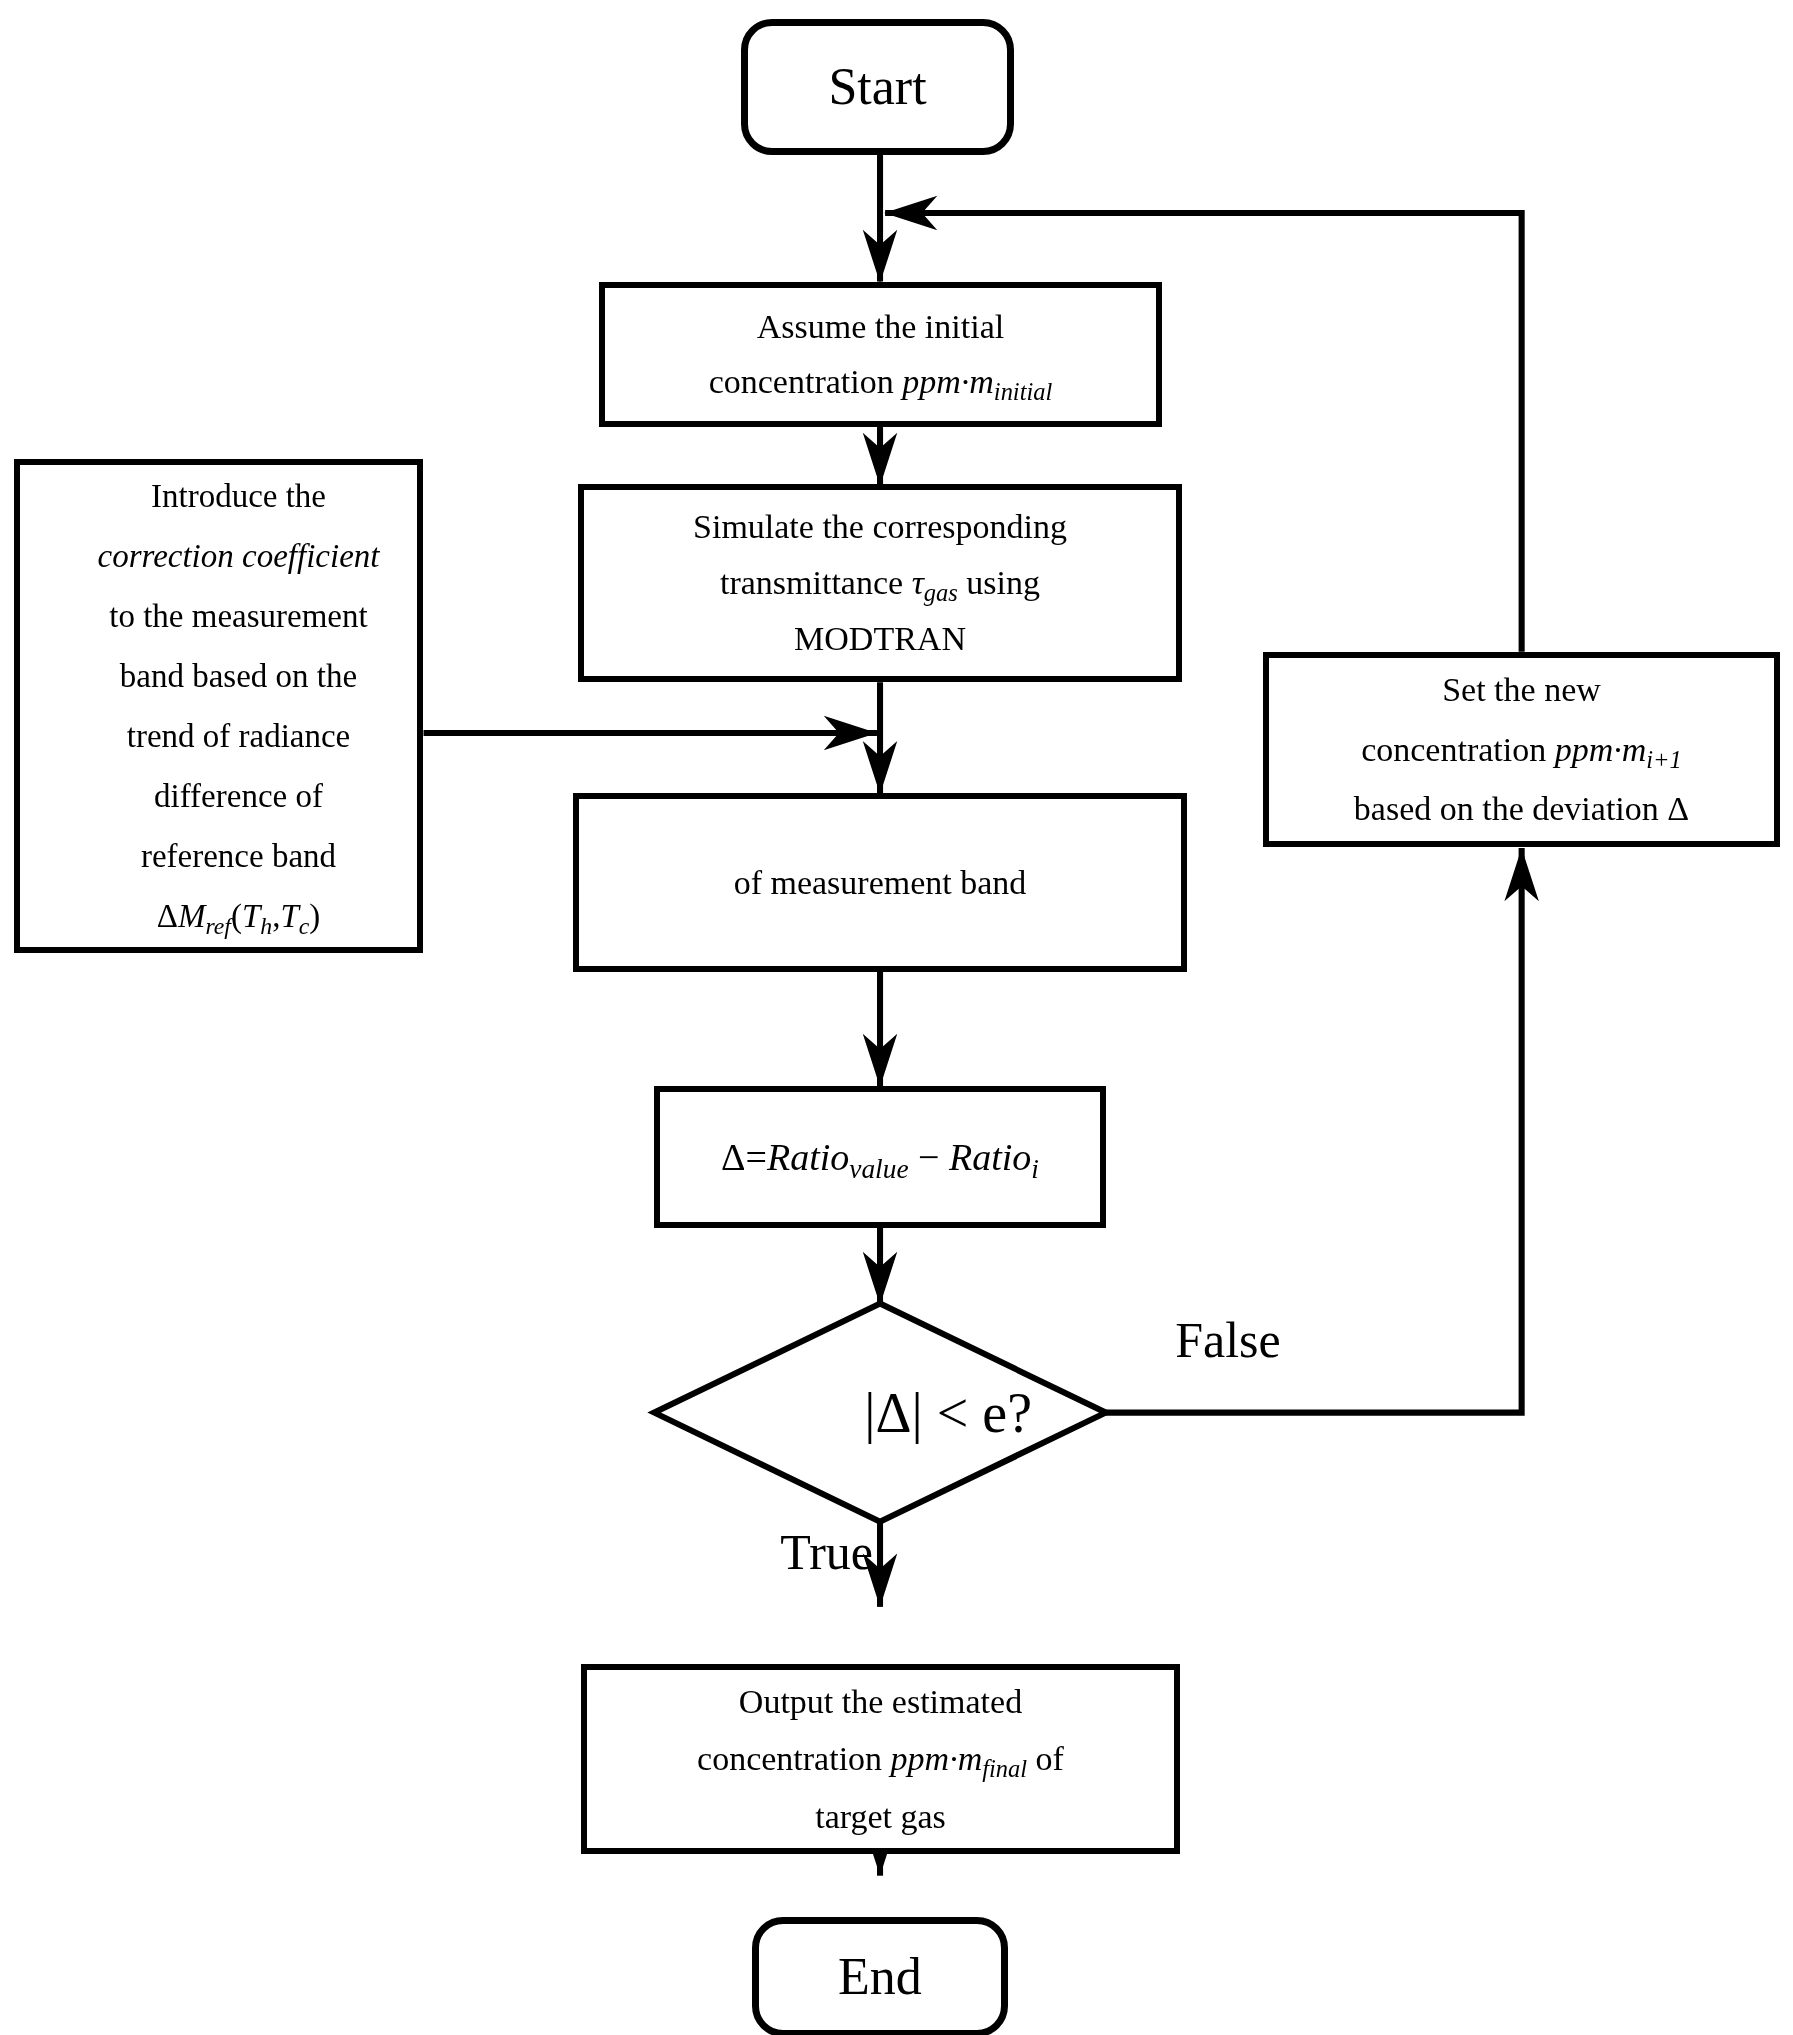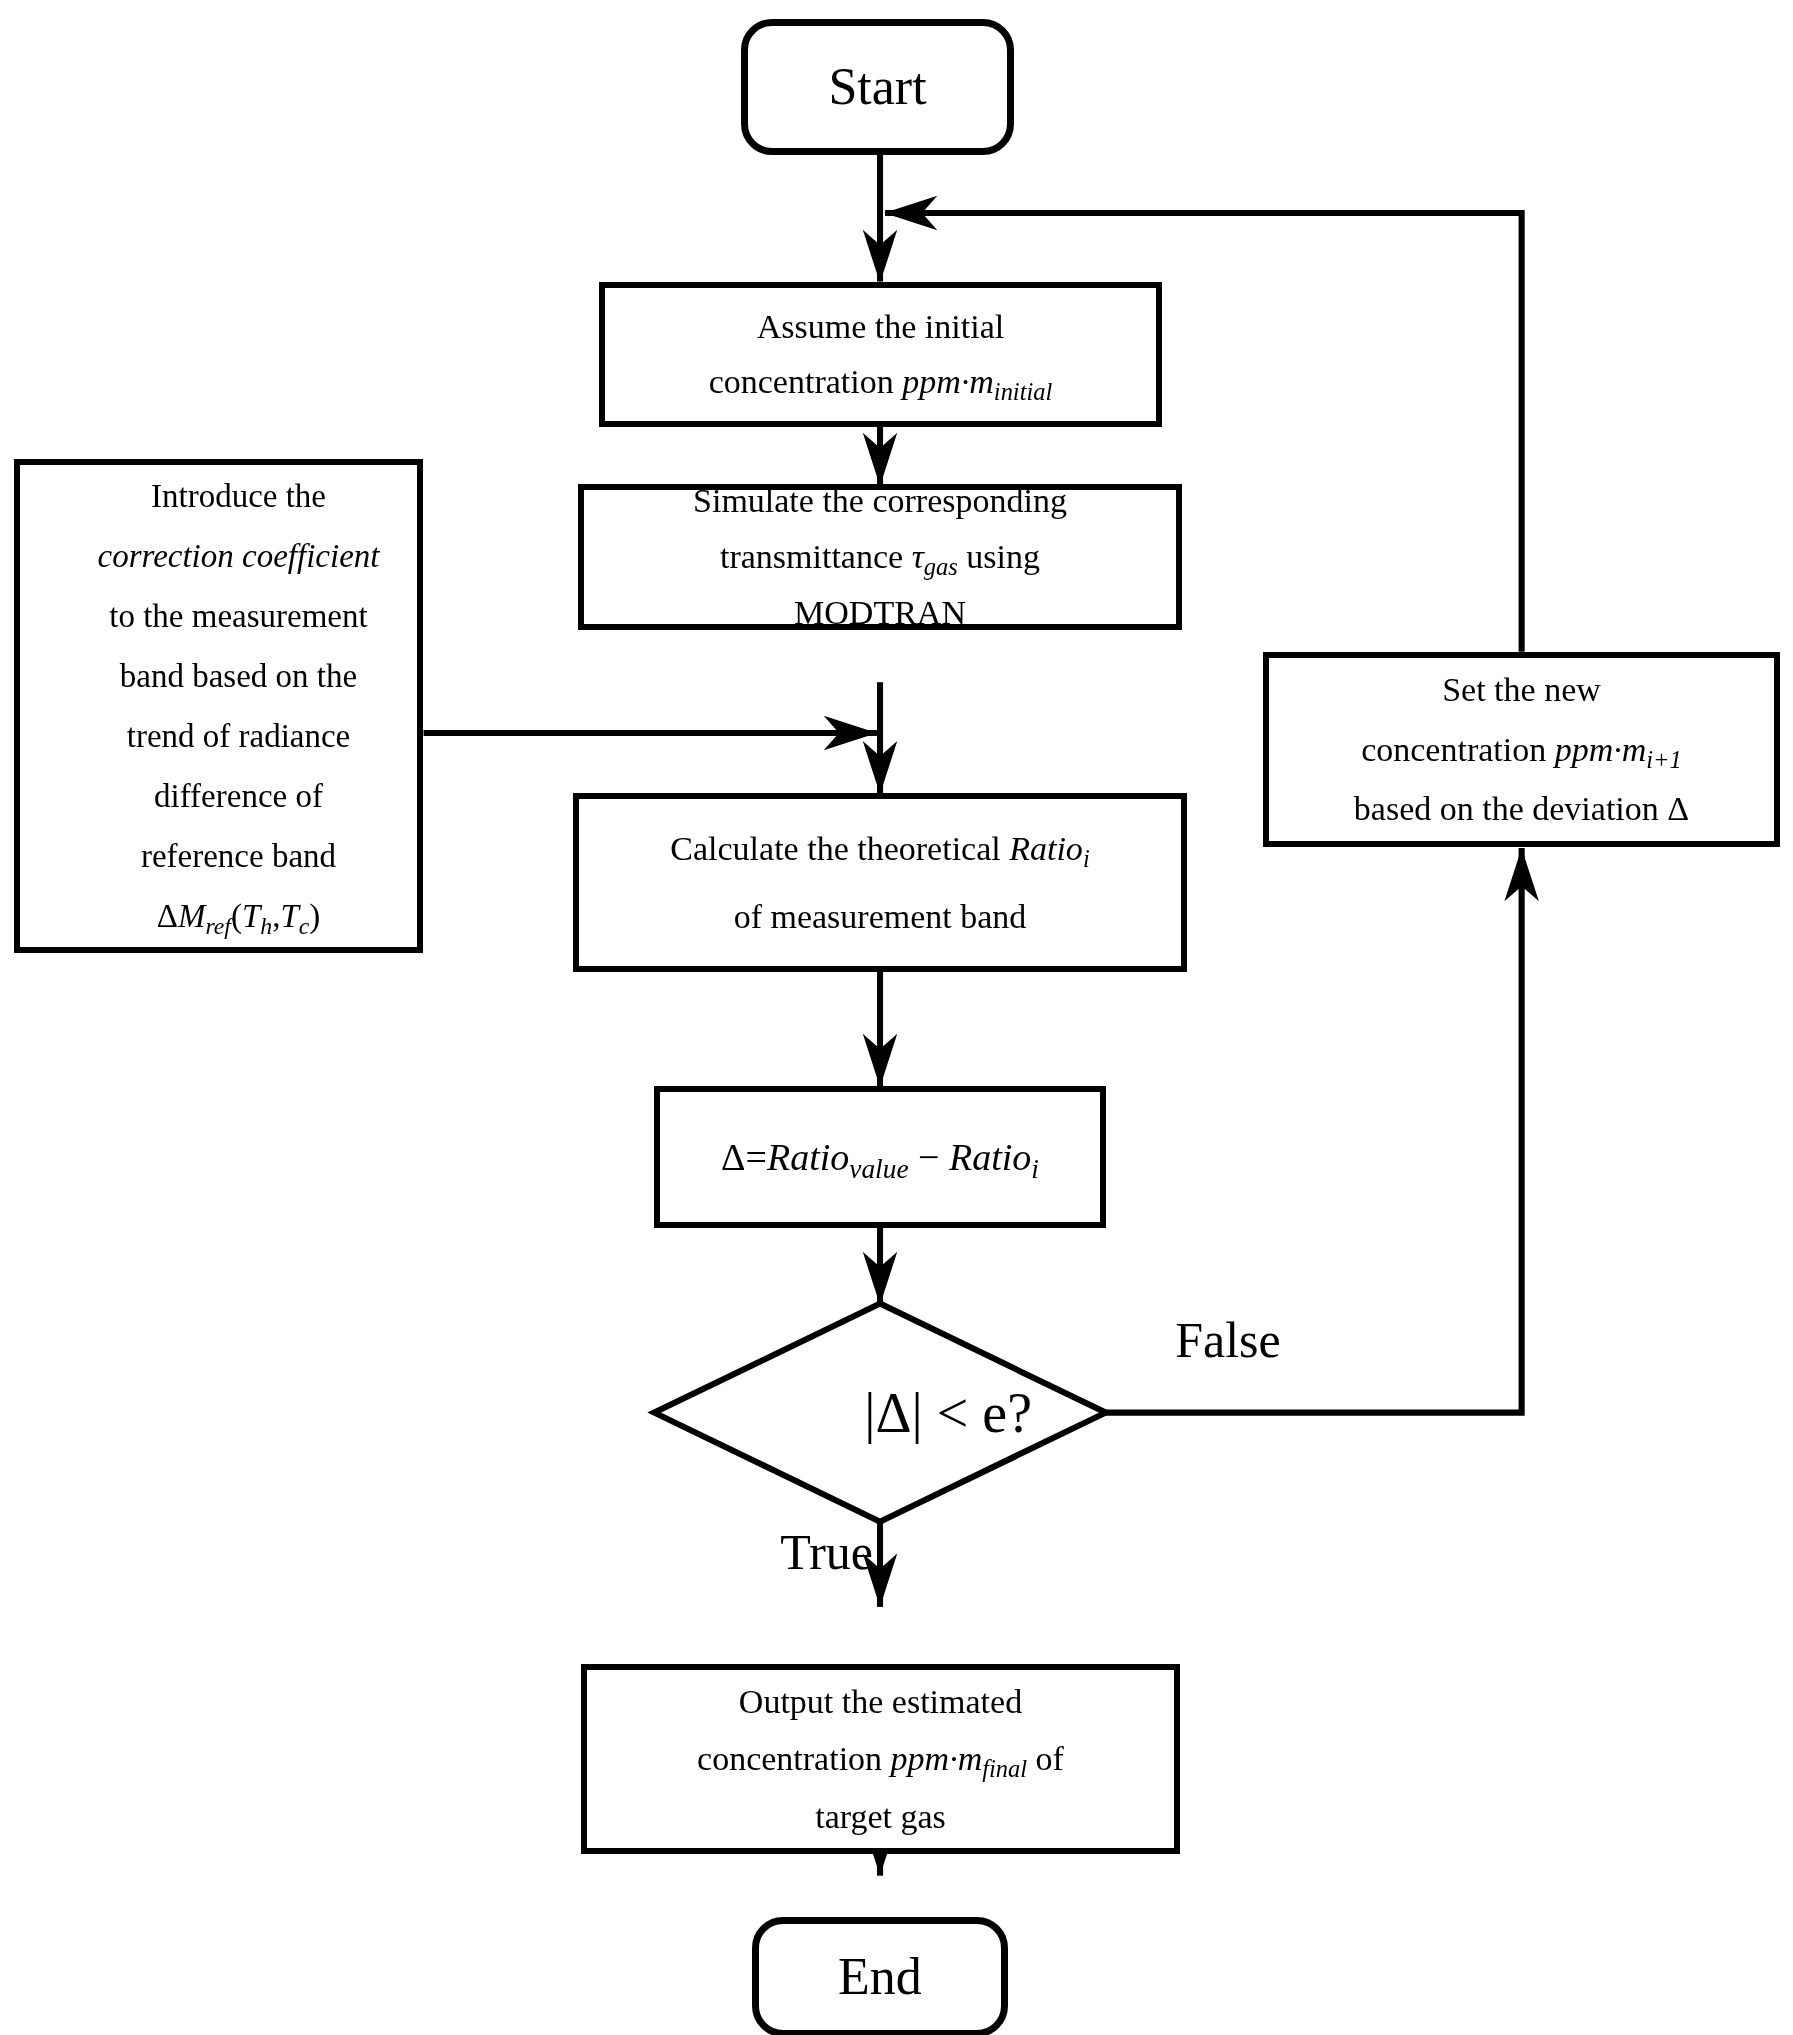--- a/index.html
+++ b/index.html
@@ -51,21 +51,21 @@
   .v { font-style: italic; }
   sub {
     font-style: italic;
     font-size: 0.72em;
     line-height: 0;
     vertical-align: -0.28em;
   }
 
   .start     { left: 741px; top: 19px;   width: 273px;  height: 136px; text-align: right; }
   .assume    { left: 599px; top: 282px;  width: 563px; height: 145px; }
-  .simulate  { left: 578px; top: 484px;  width: 604px; height: 146px; line-height: 1.65; }
+  .simulate  { left: 578px; top: 484px;  width: 604px; height: 198px; line-height: 1.65; }
   .correction{ left: 14px;   top: 459px;  width: 409px;  height: 494px; font-size: 33px; line-height: 1.82; padding-left: 40px; }
   .calculate { left: 573px; top: 793px; width: 614px; height: 179px; line-height: 2.0; }
   .deltabox  { left: 654px; top: 1086px; width: 452px;  height: 142px; font-size: 38px; }
   .setnew    { left: 1263px; top: 652px; width: 517px; height: 195px; line-height: 1.75; }
   .output    { left: 581px; top: 1664px; width: 599px; height: 190px; line-height: 1.68; text-align: center; }
   .end       { left: 752px; top: 1874px; width: 256px;  height: 120px; margin-top: 43px; }
 
   .floatlabel {
     position: absolute;
     font-size: 50px;
@@ -132,21 +132,20 @@
   <div class="v"><span>correction coefficient</span></div>
   <div><span>to the measurement</span></div>
   <div><span>band based on the</span></div>
   <div><span>trend of radiance</span></div>
   <div><span>difference of</span></div>
   <div><span>reference band</span></div>
   <div><span>Δ</span><span class="v">M</span><sub>ref</sub><span>(</span><span class="v">T</span><sub>h</sub><span>,</span><span class="v">T</span><sub>c</sub><span>)</span></div>
 </div>
 
 <div class="node calculate">
-  <div><span>Calculate the theoretical </span><span class="v">Ratio</span><sub>i</sub></div>
   <div><span>of measurement band</span></div>
 </div>
 
 <div class="node deltabox">
   <div><span>Δ=</span><span class="v">Ratio</span><sub>value</sub><span> − </span><span class="v">Ratio</span><sub>i</sub></div>
 </div>
 
 <div class="dlabel">
   <span>|Δ| &lt; e?</span>
 </div>

